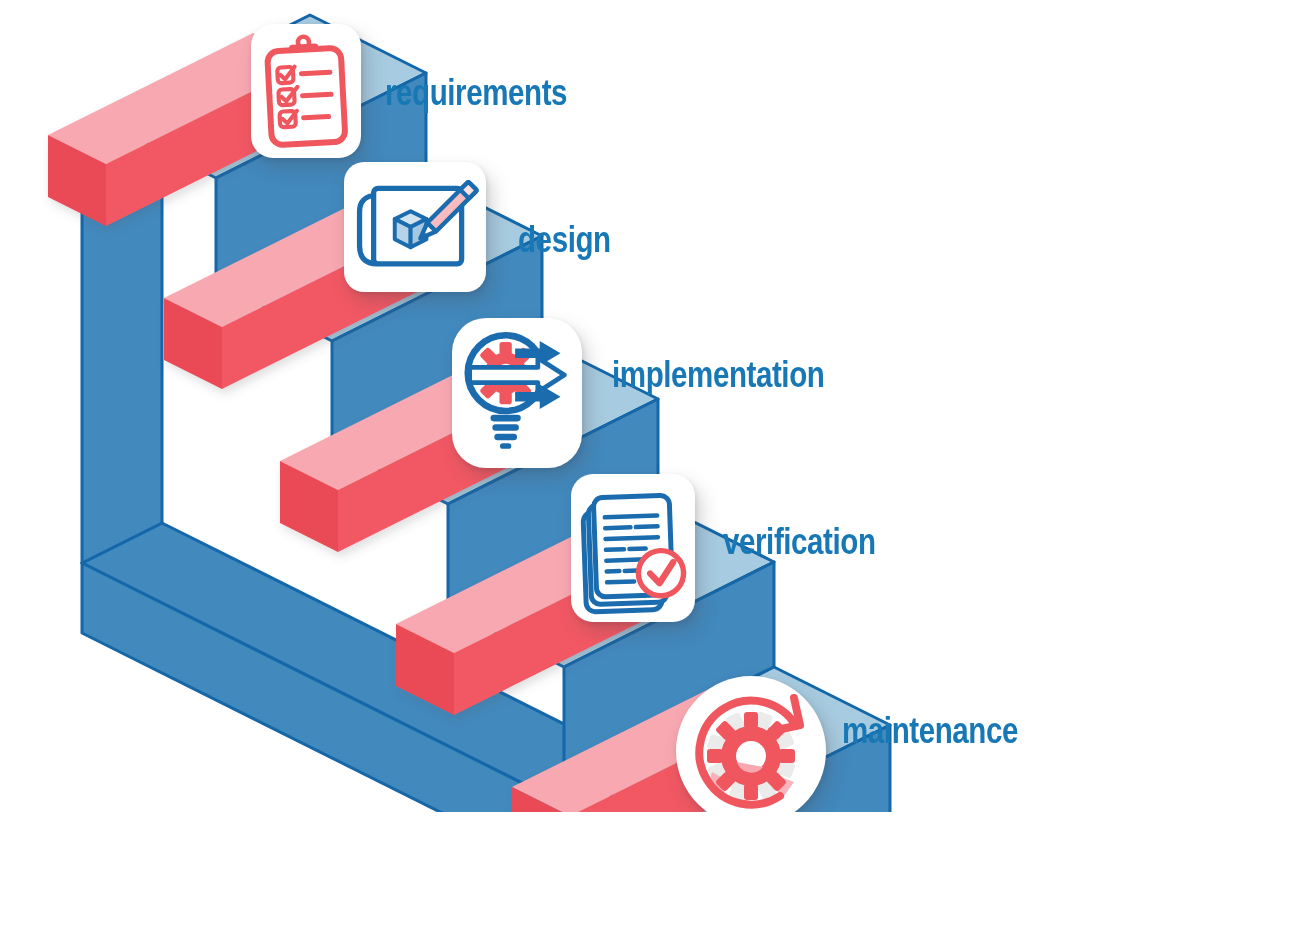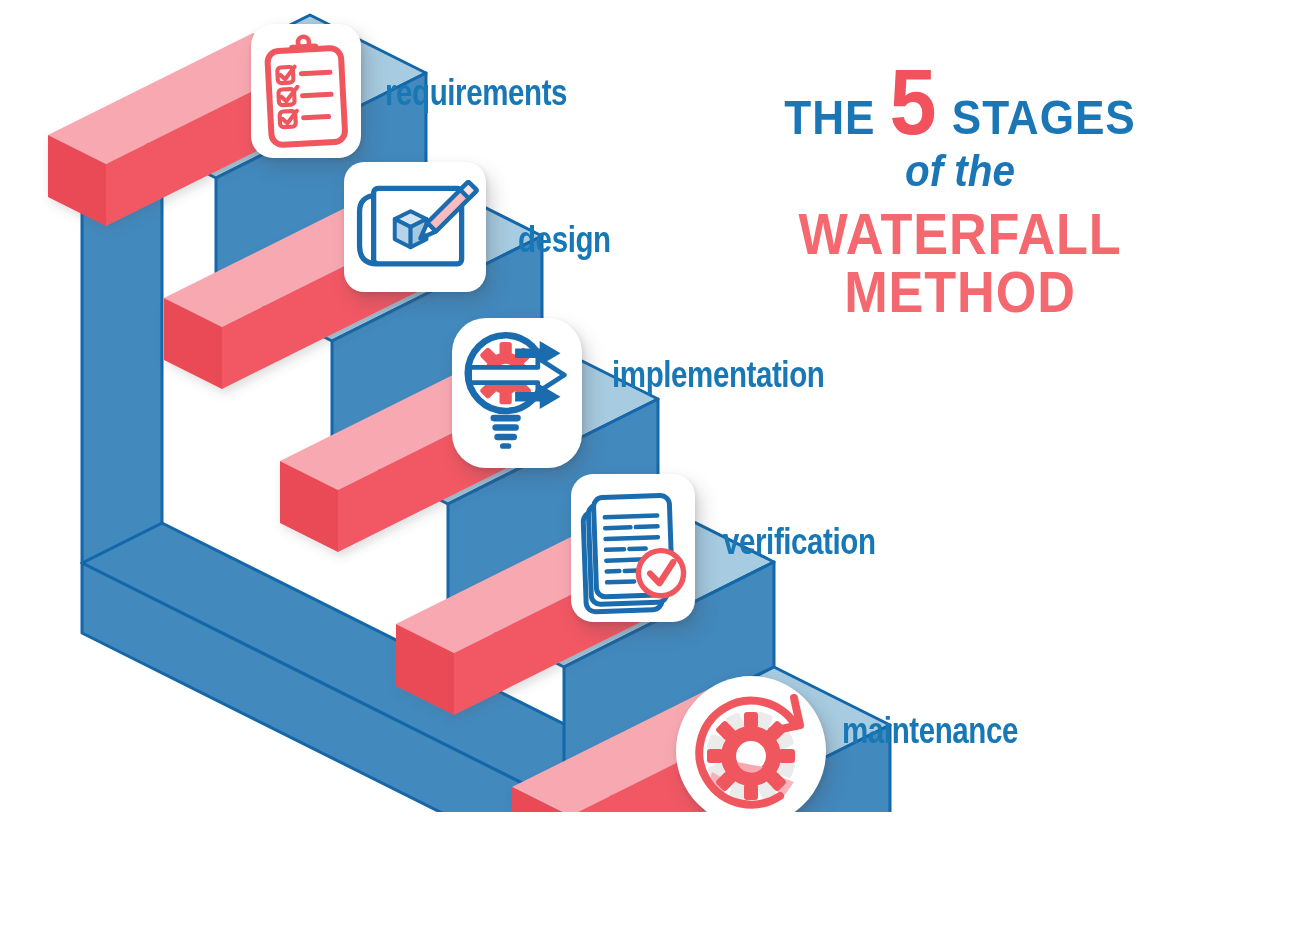--- a/index.html
+++ b/index.html
@@ -238,24 +238,14 @@
       <polyline points="118,22 124,49 96,55" fill="none" stroke="var(--icon-coral)" stroke-width="8" stroke-linecap="round" stroke-linejoin="round"></polyline>
     </svg>
   </div>
 
   <div class="stage-label" style="left:385px;top:73px;">requirements</div>
   <div class="stage-label" style="left:518px;top:220px;">design</div>
   <div class="stage-label" style="left:612px;top:355px;">implementation</div>
   <div class="stage-label" style="left:723px;top:522px;">verification</div>
   <div class="stage-label" style="left:842px;top:711px;">maintenance</div>
 
-  <div id="title">
-    <div class="tline" id="title-line1">
-      <span class="t-blue">THE</span>
-      <span class="t-five">5</span>
-      <span class="t-blue">STAGES</span>
-    </div>
-    <div class="tline" id="title-line2">of the</div>
-    <div class="tline" id="title-line3">WATERFALL</div>
-    <div class="tline" id="title-line4">METHOD</div>
-  </div>
 
 </div>
 
 </body></html>

